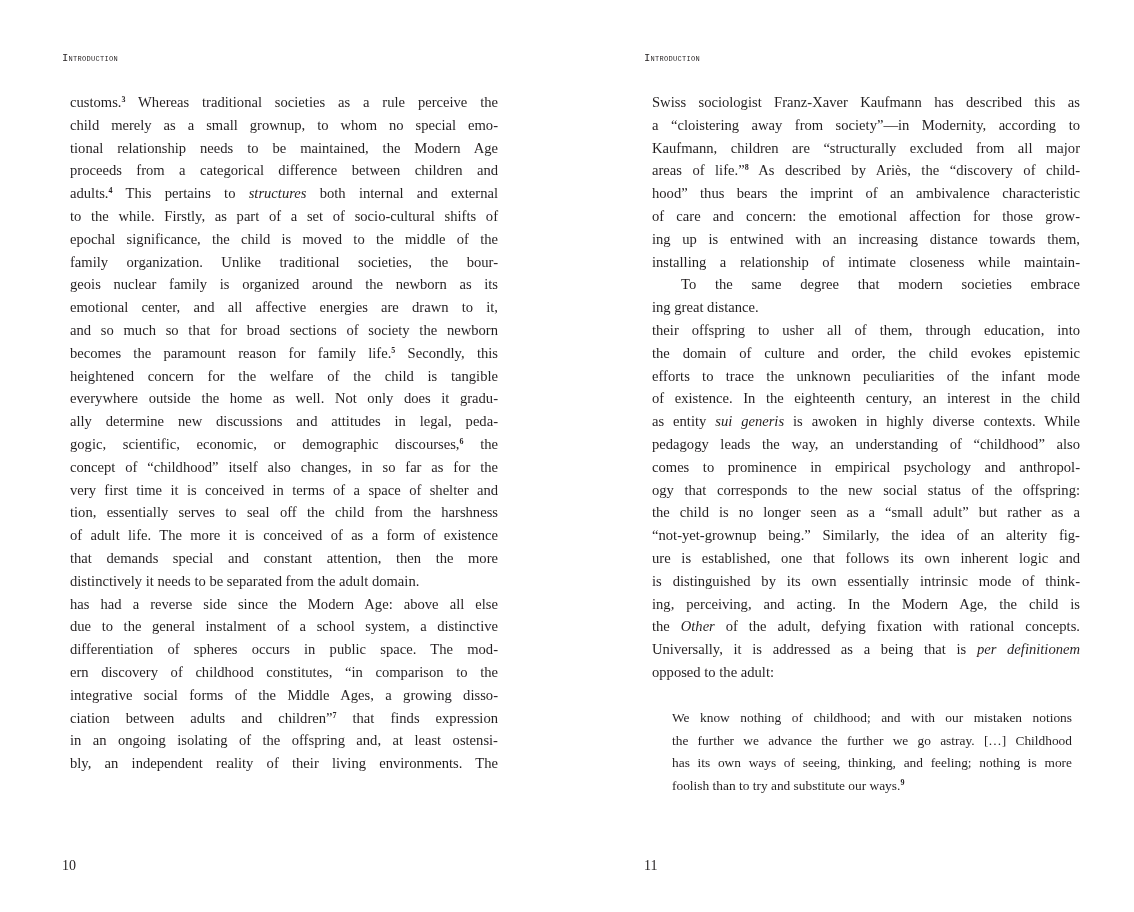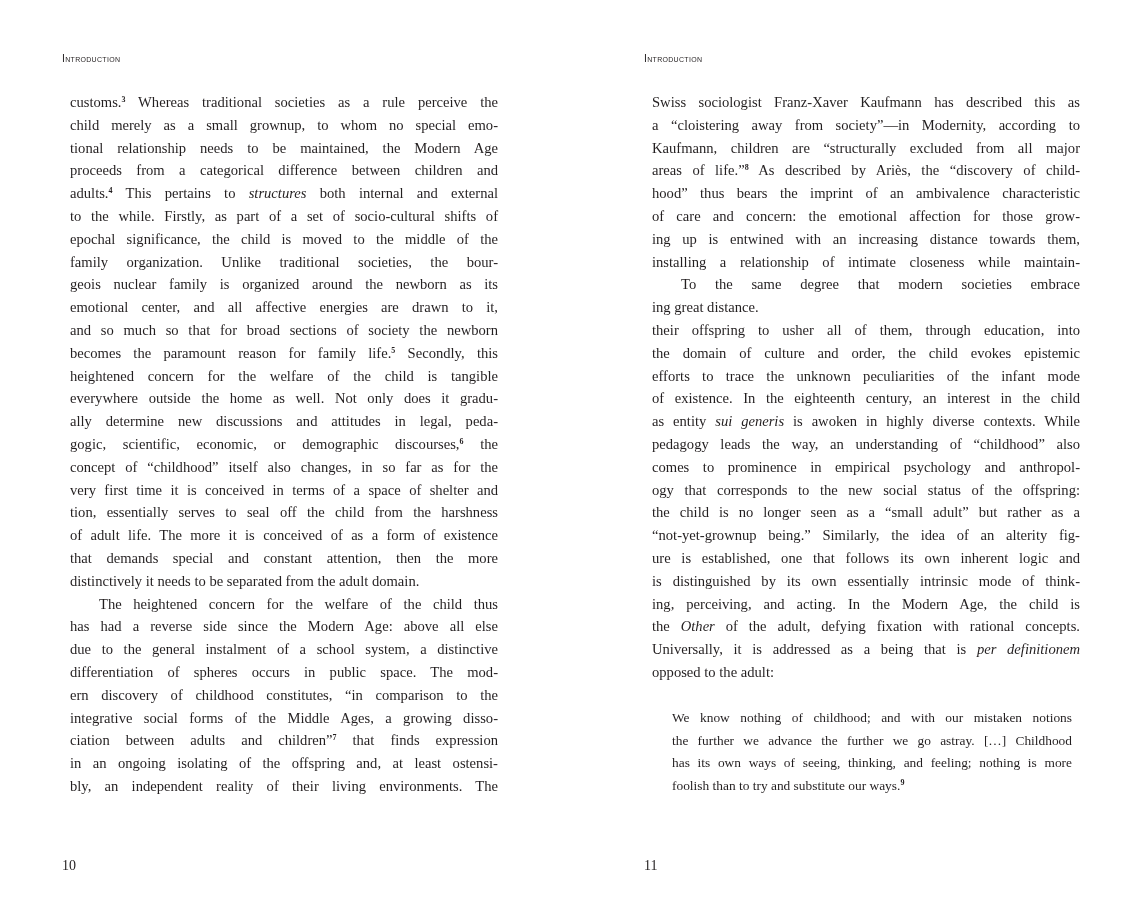--- a/index.html
+++ b/index.html
@@ -3,21 +3,21 @@
 <meta charset="utf-8">
 <style>
   html, body { margin: 0; padding: 0; background: #ffffff; }
   body { width: 1134px; height: 912px; position: relative; overflow: hidden;
          font-family: "DejaVu Serif", "Liberation Serif", serif; color: #231f20; }
   .page { position: absolute; top: 0; width: 428px; height: 912px; }
   .page.left { left: 62px; }
   .page.right { left: 644px; }
   .running-head { position: absolute; top: 52px; left: 0; font-size: 10.5px;
                   font-variant: small-caps; letter-spacing: 0.3px; color: #231f20;
-                  font-family: Liberation Sans, sans-serif; }
+                  font-family: Liberation Mono, monospace; }
   .body-text { position: absolute; top: 91px; left: 8px; width: 428px; }
   .line { height: 22.8px; line-height: 22.8px; font-size: 14.6px; white-space: nowrap;
           text-align: justify; text-align-last: justify; font-family: "Liberation Serif", serif;
           overflow: visible; }
   .line.last { text-align-last: left; }
   .line.indent { padding-left: 29px; }
   .blockquote { position: absolute; left: 28px; width: 400px; top: 707px; }
   .bq-line { height: 22.7px; line-height: 22.7px; font-size: 13.4px; white-space: nowrap;
              text-align: justify; text-align-last: justify; font-family: "Liberation Serif", serif; }
   .bq-line.last { text-align-last: left; }
@@ -47,21 +47,20 @@
       <div class="line">heightened concern for the welfare of the child is tangible</div>
       <div class="line">everywhere outside the home as well. Not only does it gradu-</div>
       <div class="line">ally determine new discussions and attitudes in legal, peda-</div>
       <div class="line">gogic, scientific, economic, or demographic discourses,<sup>6</sup> the</div>
       <div class="line">concept of “childhood” itself also changes, in so far as for the</div>
       <div class="line">very first time it is conceived in terms of a space of shelter and</div>
       <div class="line">tion, essentially serves to seal off the child from the harshness</div>
       <div class="line">of adult life. The more it is conceived of as a form of existence</div>
       <div class="line">that demands special and constant attention, then the more</div>
       <div class="line last">distinctively it needs to be separated from the adult domain.</div>
-      <div class="line indent">The heightened concern for the welfare of the child thus</div>
       <div class="line">has had a reverse side since the Modern Age: above all else</div>
       <div class="line">due to the general instalment of a school system, a distinctive</div>
       <div class="line">differentiation of spheres occurs in public space. The mod-</div>
       <div class="line">ern discovery of childhood constitutes, “in comparison to the</div>
       <div class="line">integrative social forms of the Middle Ages, a growing disso-</div>
       <div class="line">ciation between adults and children”<sup>7</sup> that finds expression</div>
       <div class="line">in an ongoing isolating of the offspring and, at least ostensi-</div>
       <div class="line">bly, an independent reality of their living environments. The</div>
     </div>
   <div class="folio">10</div>

